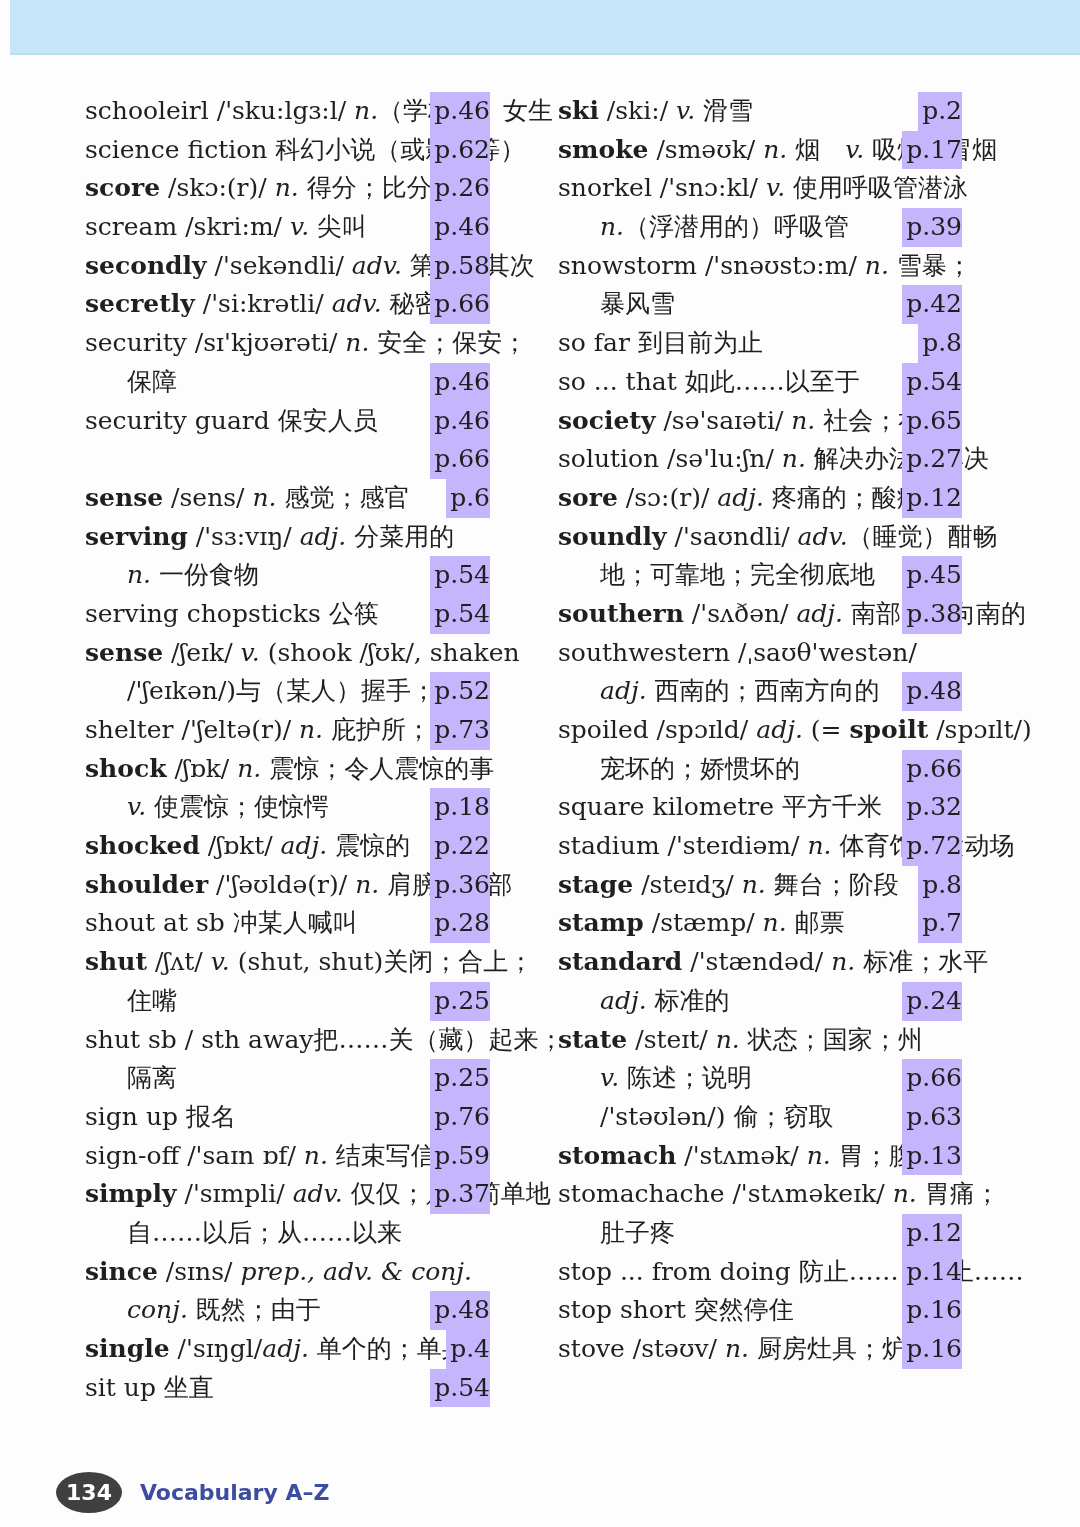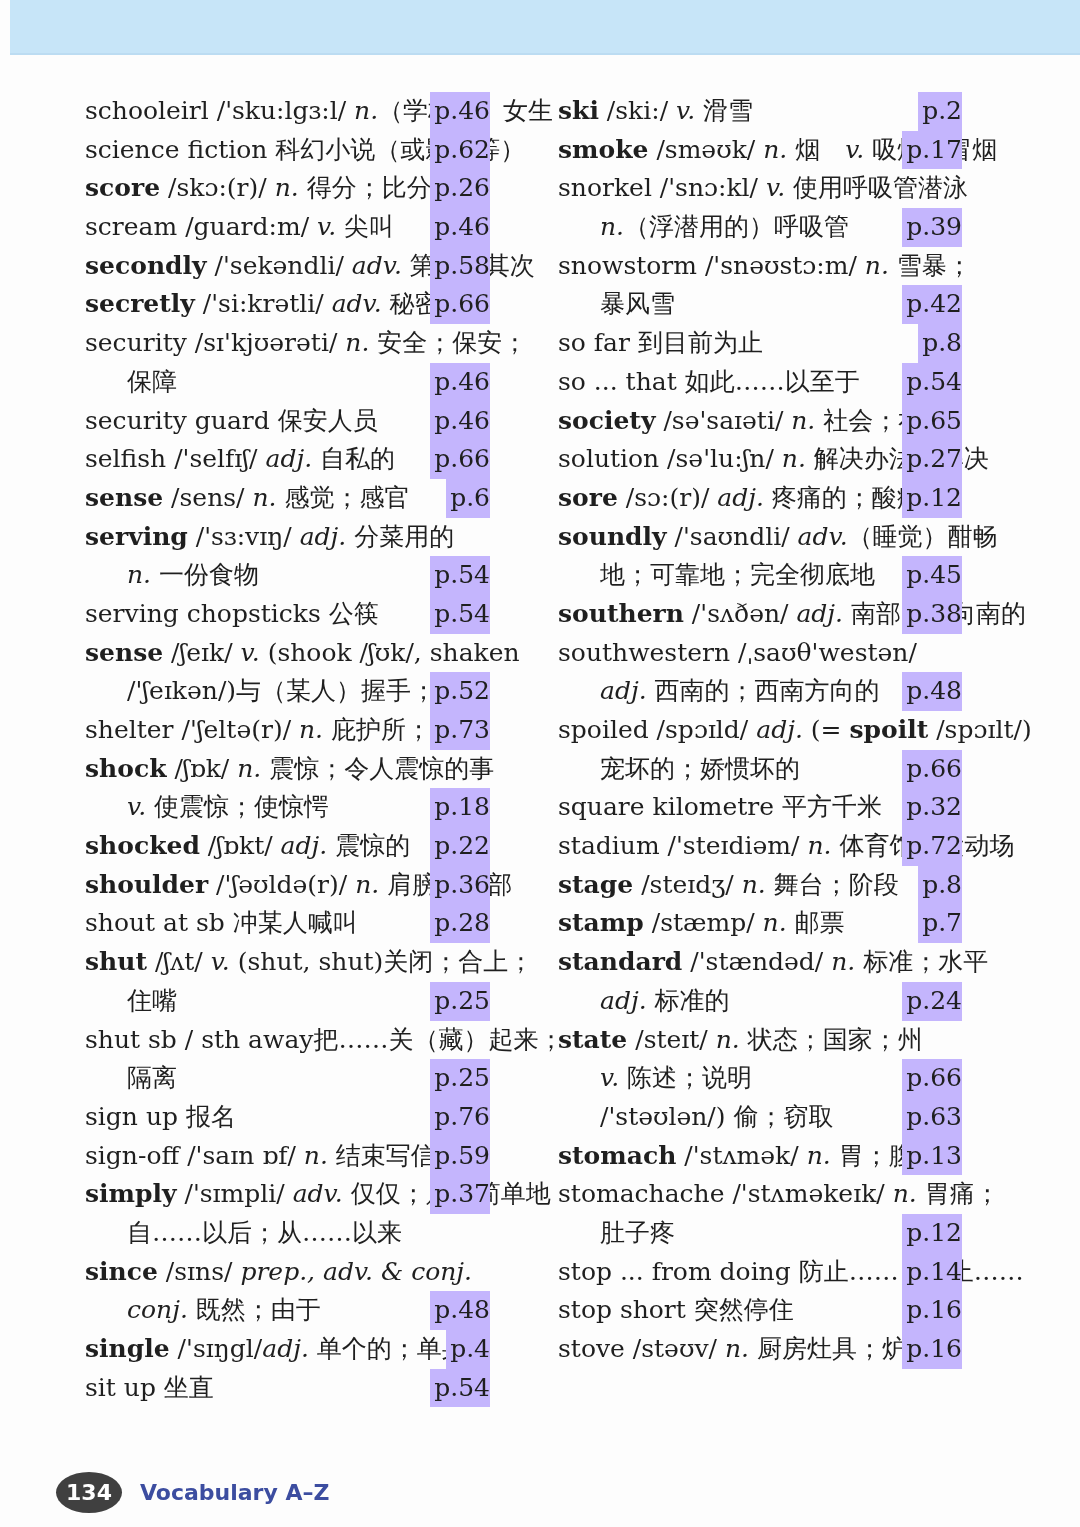--- a/index.html
+++ b/index.html
@@ -56,27 +56,27 @@
 </head>
 <body>
 
 <div class="page">
   <div class="topbar"></div>
 
   <div class="col col-left">
       <div class="vline"><span class="vtext"><span>schooleirl /'sku:lgɜ:l/ </span><span class="i">n.</span><span>（学校的）女生</span></span><span class="vpage">p.46</span></div>
       <div class="vline"><span class="vtext"><span>science fiction 科幻小说（或影片等）</span></span><span class="vpage">p.62</span></div>
       <div class="vline"><span class="vtext"><span class="b">score</span><span> /skɔ:(r)/ </span><span class="i">n.</span><span> 得分；比分</span></span><span class="vpage">p.26</span></div>
-      <div class="vline"><span class="vtext"><span>scream /guard:m/ </span><span class="i">v.</span><span> 尖叫</span></span><span class="vpage">p.46</span></div>
+      <div class="vline"><span class="vtext"><span>scream /skri:m/ </span><span class="i">v.</span><span> 尖叫</span></span><span class="vpage">p.46</span></div>
       <div class="vline"><span class="vtext"><span class="b">secondly</span><span> /'sekəndli/ </span><span class="i">adv.</span><span> 第二；其次</span></span><span class="vpage">p.58</span></div>
       <div class="vline"><span class="vtext"><span class="b">secretly</span><span> /'si:krətli/ </span><span class="i">adv.</span><span> 秘密地</span></span><span class="vpage">p.66</span></div>
       <div class="vline"><span class="vtext"><span>security /sɪ'kjʊərəti/ </span><span class="i">n.</span><span> 安全；保安；</span></span></div>
       <div class="vline ind"><span class="vtext"><span>保障</span></span><span class="vpage">p.46</span></div>
       <div class="vline"><span class="vtext"><span>security guard 保安人员</span></span><span class="vpage">p.46</span></div>
-      <div class="vline"><span class="vtext"><span>selfish /'selfɪʃ/ </span><span class="i">adj.</span><span> 自私的</span></span><span class="vpage">p.66</span></div>
+      <div class="vline"><span class="vpage">p.66</span></div>
       <div class="vline"><span class="vtext"><span class="b">sense</span><span> /sens/ </span><span class="i">n.</span><span> 感觉；感官</span></span><span class="vpage">p.6</span></div>
       <div class="vline"><span class="vtext"><span class="b">serving</span><span> /'sɜ:vɪŋ/ </span><span class="i">adj.</span><span> 分菜用的</span></span></div>
       <div class="vline ind"><span class="vtext"><span class="i">n.</span><span> 一份食物</span></span><span class="vpage">p.54</span></div>
       <div class="vline"><span class="vtext"><span>serving chopsticks 公筷</span></span><span class="vpage">p.54</span></div>
       <div class="vline"><span class="vtext"><span class="b">sense</span><span> /ʃeɪk/ </span><span class="i">v.</span><span> (shook /ʃʊk/, shaken</span></span></div>
       <div class="vline ind"><span class="vtext"><span>/'ʃeɪkən/)与（某人）握手；摇动</span></span><span class="vpage">p.52</span></div>
       <div class="vline"><span class="vtext"><span>shelter /'ʃeltə(r)/ </span><span class="i">n.</span><span> 庇护所；居所</span></span><span class="vpage">p.73</span></div>
       <div class="vline"><span class="vtext"><span class="b">shock</span><span> /ʃɒk/ </span><span class="i">n.</span><span> 震惊；令人震惊的事</span></span></div>
       <div class="vline ind"><span class="vtext"><span class="i">v.</span><span> 使震惊；使惊愕</span></span><span class="vpage">p.18</span></div>
       <div class="vline"><span class="vtext"><span class="b">shocked</span><span> /ʃɒkt/ </span><span class="i">adj.</span><span> 震惊的</span></span><span class="vpage">p.22</span></div>

